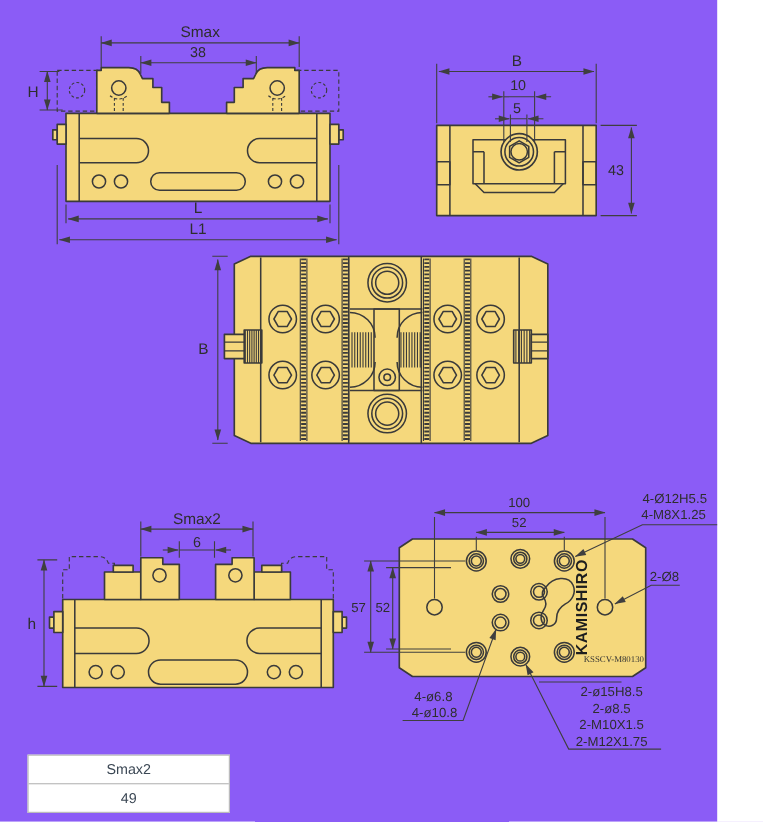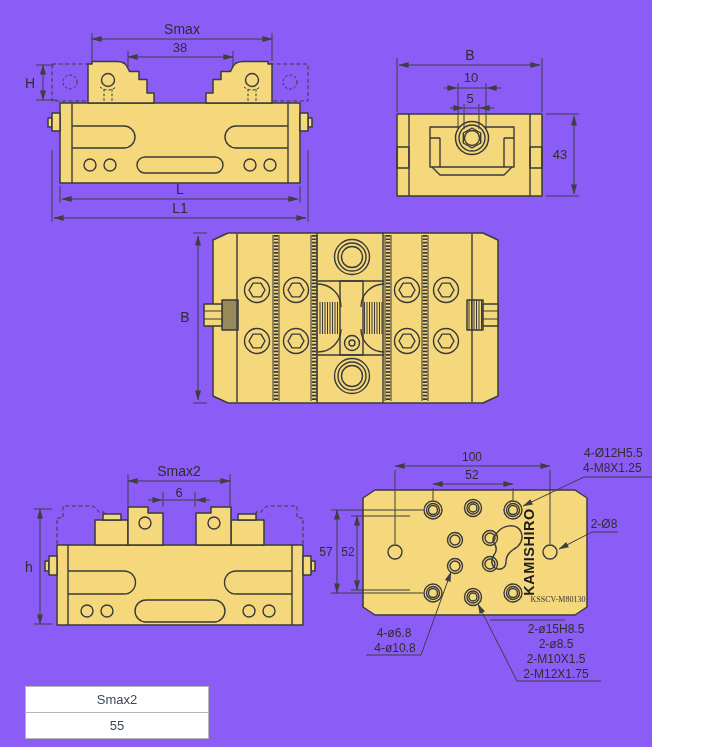--- a/index.html
+++ b/index.html
@@ -317,15 +317,15 @@
       <text class="t12 mid" x="556" y="633">2-ø15H8.5</text>
       <text class="t12 mid" x="556" y="648">2-ø8.5</text>
       <text class="t12 mid" x="556" y="663">2-M10X1.5</text>
       <text class="t12 mid" x="556" y="678">2-M12X1.75</text>
     </g>
   </g>
 </svg>
 
 <div class="spec-table">
   <div class="spec-row">Smax2</div>
-  <div class="spec-row">55</div>
+  <div class="spec-row">49</div>
 </div>
 </div>
 
 </body></html>

